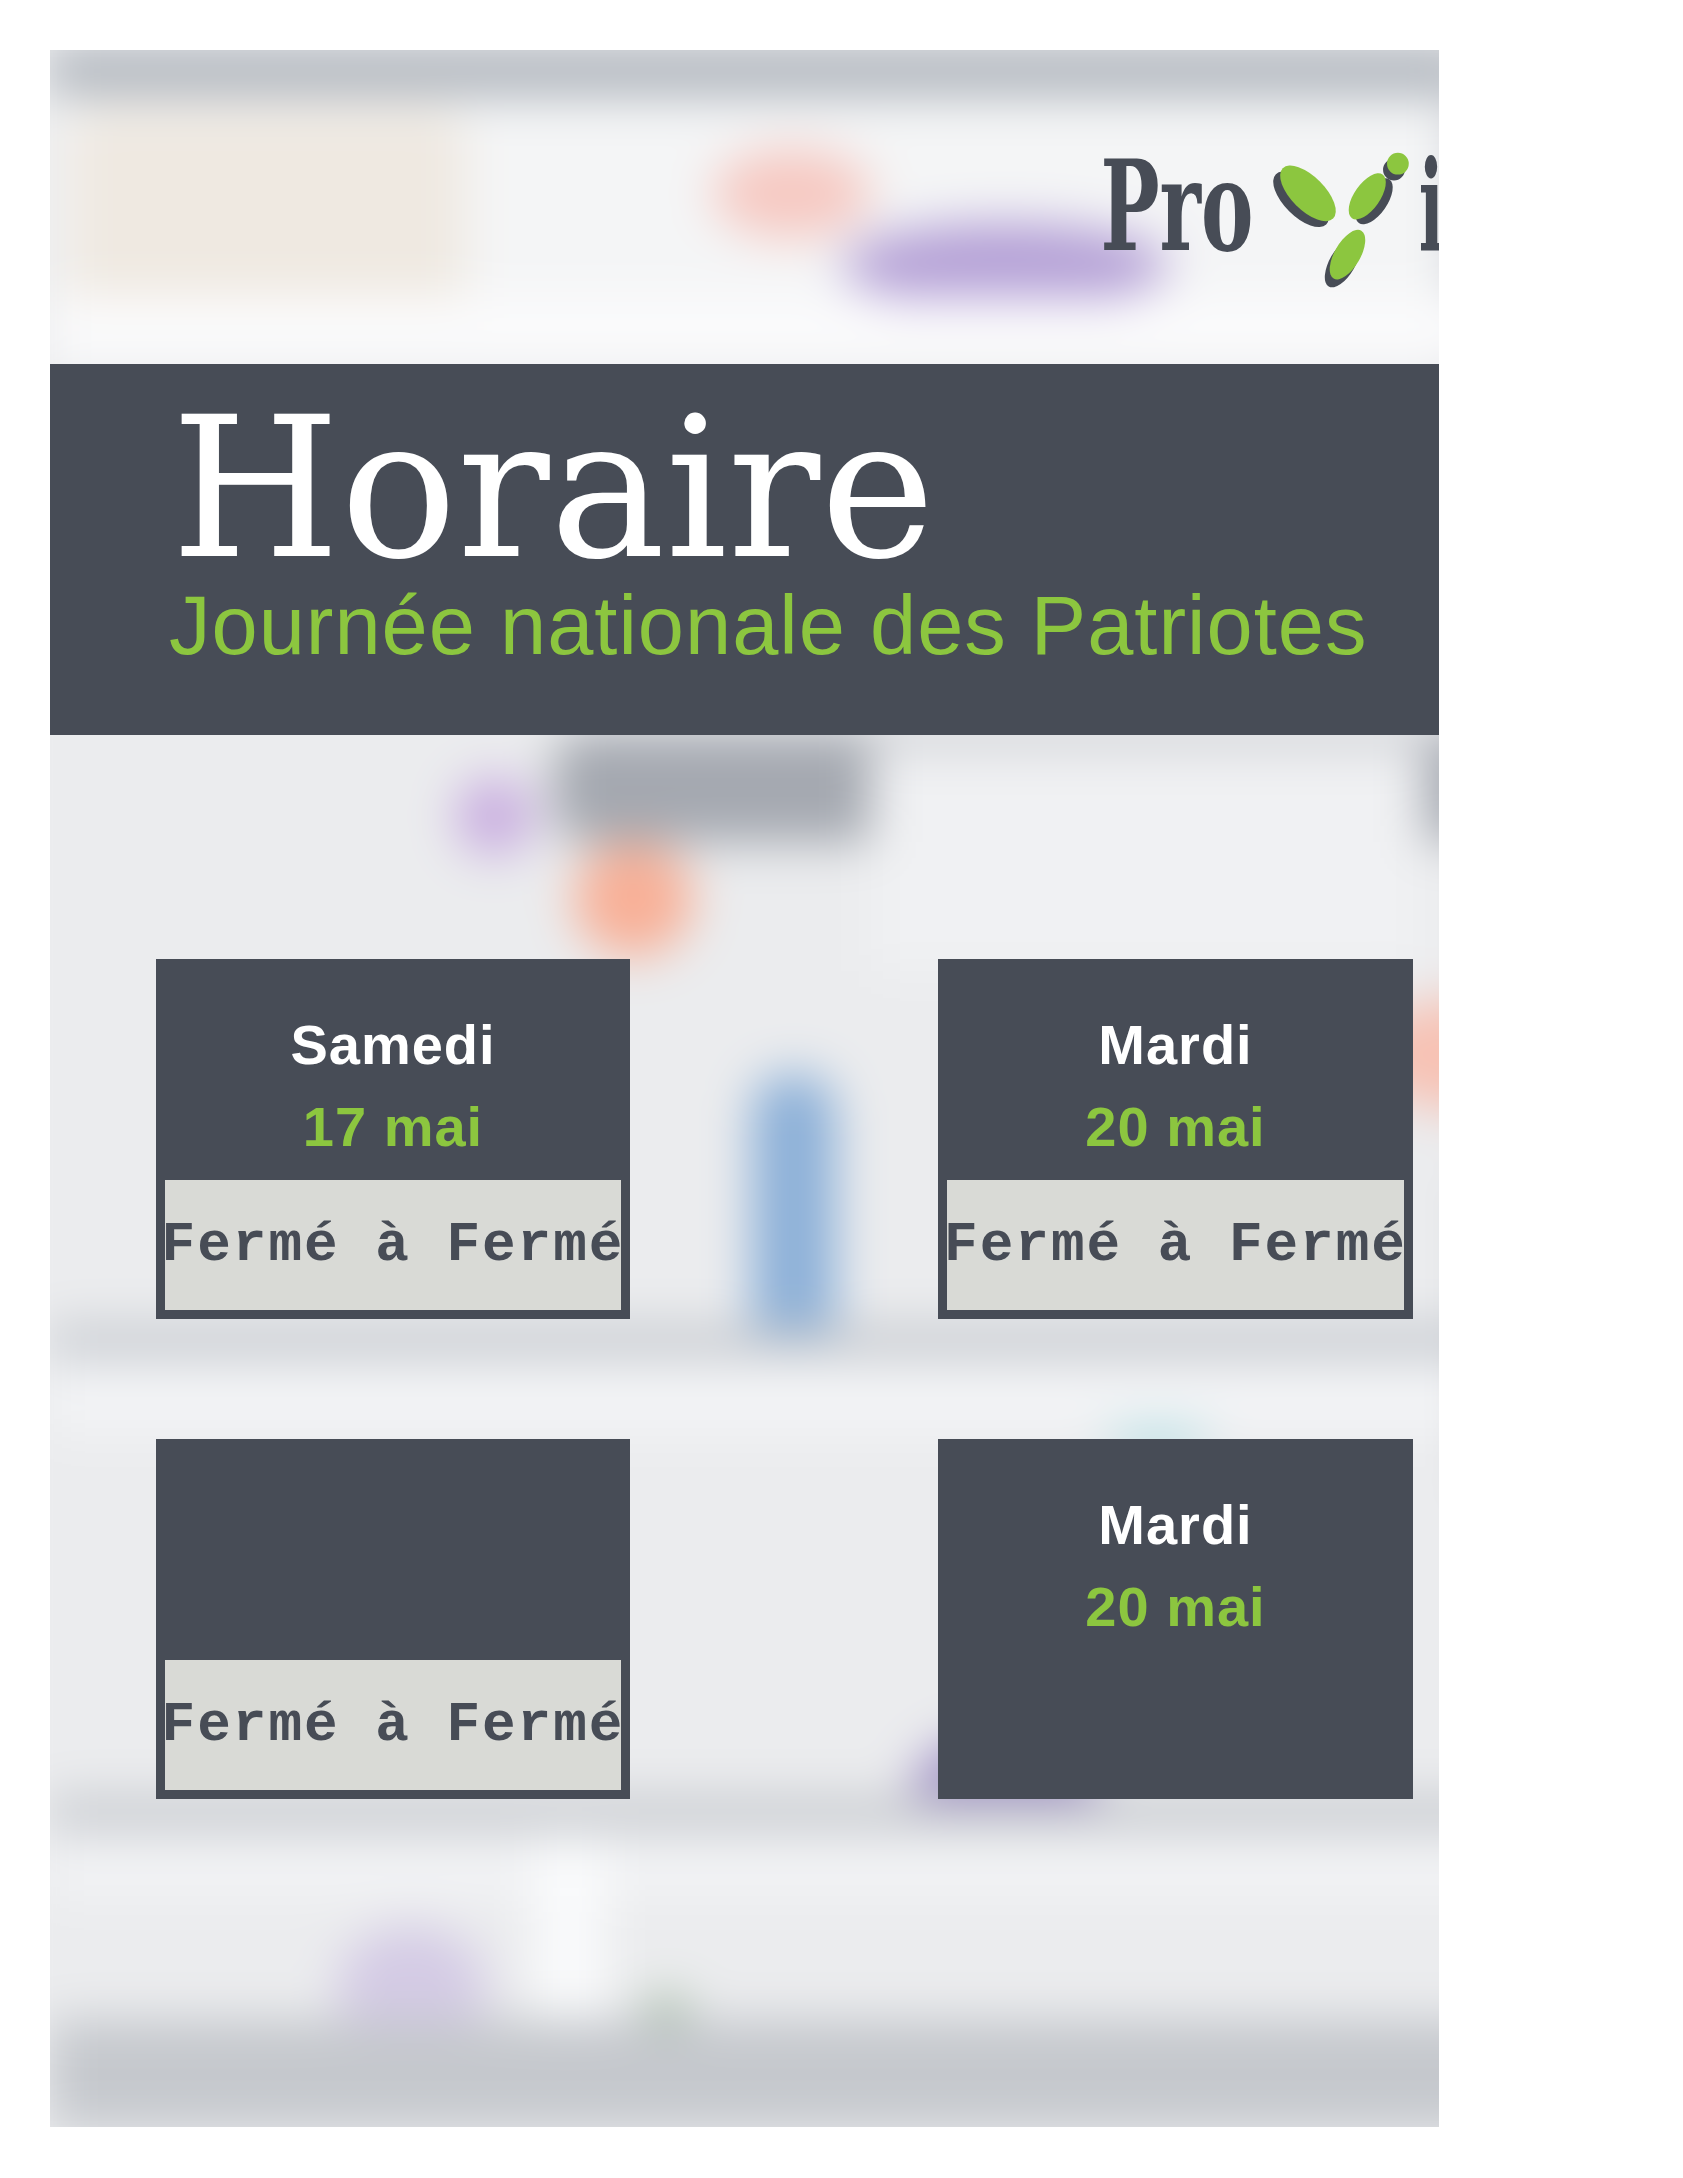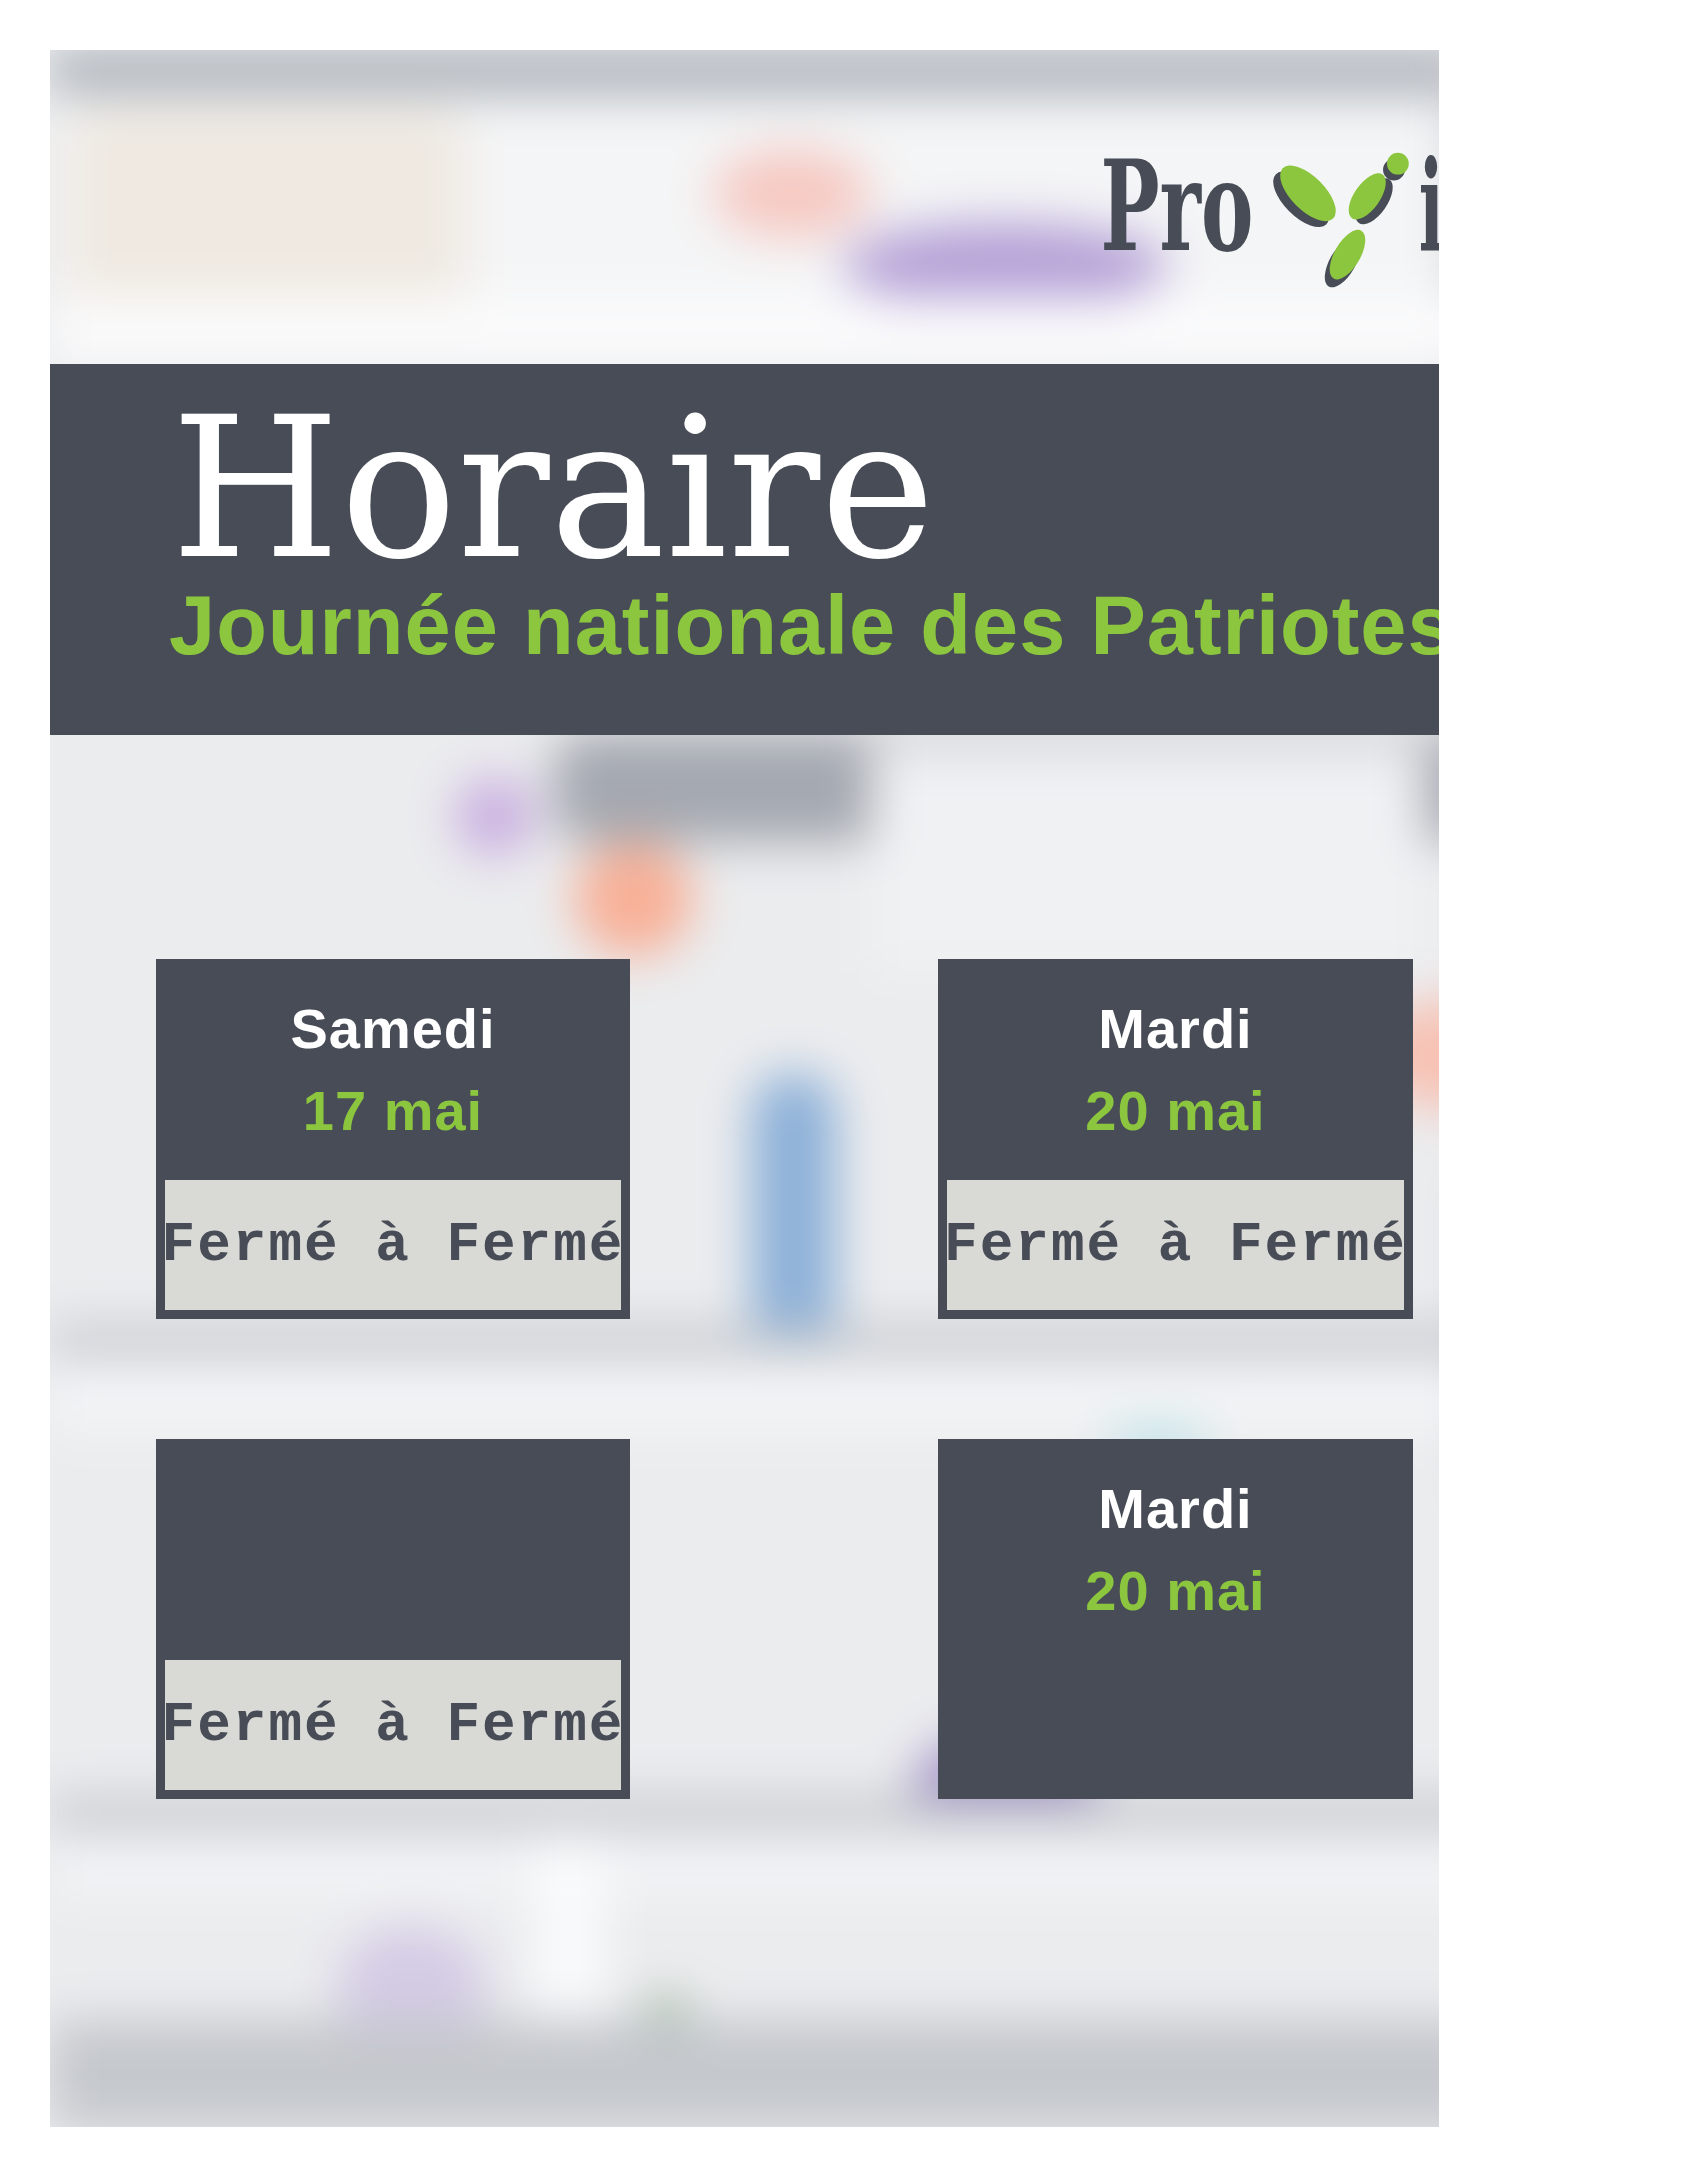--- a/index.html
+++ b/index.html
@@ -44,31 +44,31 @@
   .logo text{font-family:"DejaVu Serif",serif;font-weight:bold;font-size:126px;fill:var(--dark);}
 
   
   .banner{position:absolute;left:50px;top:364px;width:1584px;height:371px;background:var(--dark);}
   .title{
     position:absolute;left:121px;top:28px;color:#ffffff;
     font-family:"DejaVu Serif",serif;font-weight:normal;font-size:194px;line-height:1;
   }
   .subtitle{
     position:absolute;left:119px;top:220px;color:var(--green);
-    font-weight:bold;font-size:83px;line-height:1;letter-spacing:1px;
+    font-weight:normal;font-size:83px;line-height:1;letter-spacing:1px;
   }
 
   
   .card{position:absolute;width:474px;height:360px;background:var(--dark);}
   .c1{left:156px;top:959px;}
   .c2{left:938px;top:959px;width:475px;}
   .c3{left:156px;top:1439px;}
   .c4{left:938px;top:1439px;width:475px;}
   .card .head{
-    position:absolute;left:0;right:0;top:0;height:222px;
+    position:absolute;left:0;right:0;top:16px;height:222px;
     display:flex;flex-direction:column;align-items:center;justify-content:center;gap:26px;
   }
   .day{color:#ffffff;font-weight:bold;font-size:56px;line-height:1;letter-spacing:1px;}
   .date{color:var(--green);font-weight:bold;font-size:56px;line-height:1;letter-spacing:1px;}
   .hours{
     position:absolute;left:9px;right:9px;bottom:9px;height:130px;
     background:var(--light);display:flex;align-items:center;justify-content:center;font-family:Liberation Mono, monospace;
   }
   .hours span{color:var(--dark);font-weight:bold;font-size:56px;letter-spacing:2px;white-space:nowrap;}
 </style>

